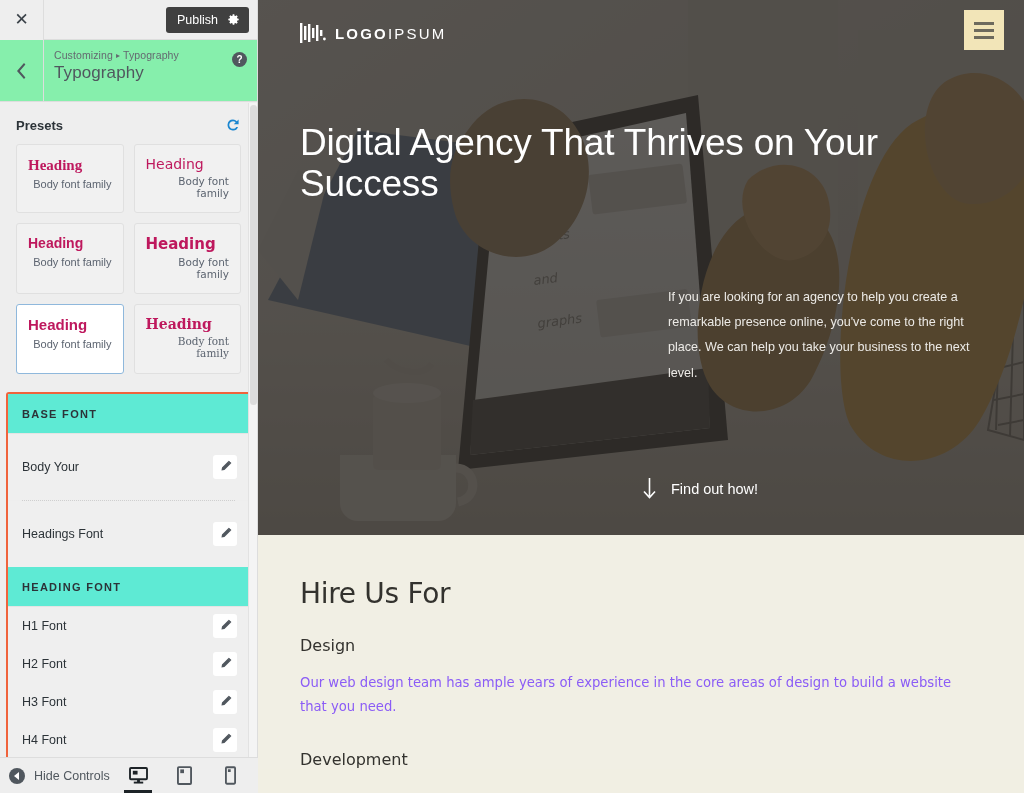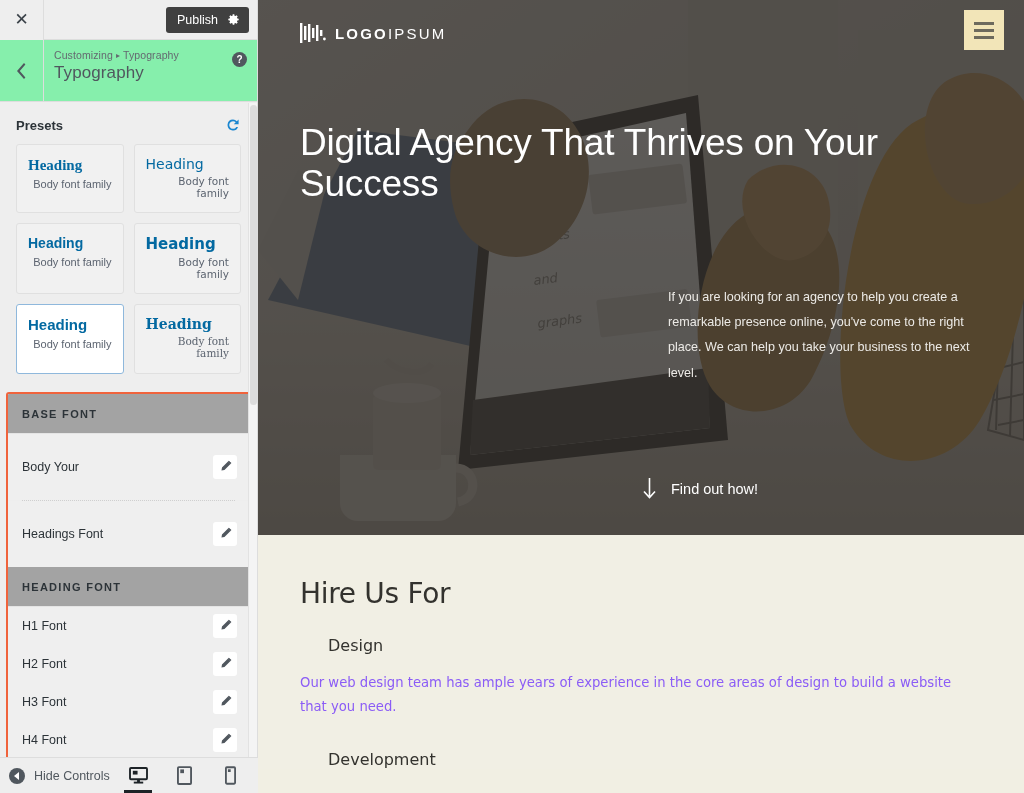--- a/index.html
+++ b/index.html
@@ -89,21 +89,21 @@
     margin-bottom: 11px;
   }
   .presets-title { font-size: 13px; font-weight: 700; color: #2c3338; }
   .reset-icon { width: 16px; height: 16px; cursor: pointer; display: block; }
   .presets-grid { display: grid; grid-template-columns: 1fr 1fr; gap: 10px; }
   .preset-card {
     background: #f1f1f1; border: 1px solid #e0e0e0; border-radius: 3px;
     padding: 12px 11px 13px 11px; cursor: pointer; min-height: 65px;
   }
   .preset-card.selected { background: #fff; border-color: #8fb8dc; }
-  .preset-head { color: #0369a1; margin-bottom: 4px; line-height: 1.1; }
+  .preset-head { color: #be185d; margin-bottom: 4px; line-height: 1.1; }
   .preset-body { color: #5c6470; line-height: 1.1; text-align: right; }
   .f-serif .preset-head { font-family: "Liberation Serif", serif; font-size: 15px; font-weight: 700; }
   .f-serif .preset-body { font-family: "Liberation Sans", sans-serif; font-size: 11px; }
   .f-sans .preset-head { font-family: "DejaVu Sans", sans-serif; font-size: 14px; font-weight: 400; }
   .f-sans .preset-body { font-family: "DejaVu Sans", sans-serif; font-size: 10.5px; }
   .f-bold .preset-head { font-family: "Liberation Sans", sans-serif; font-size: 14px; font-weight: 700; }
   .f-bold .preset-body { font-family: "Liberation Sans", sans-serif; font-size: 11px; }
   .f-wide .preset-head { font-family: "DejaVu Sans", sans-serif; font-size: 15px; font-weight: 700; }
   .f-wide .preset-body { font-family: "DejaVu Sans", sans-serif; font-size: 10.5px; }
   .f-heavy .preset-head { font-family: "Liberation Sans", sans-serif; font-size: 15px; font-weight: 700; }
@@ -111,21 +111,21 @@
   .f-serif2 .preset-head { font-family: "DejaVu Serif", serif; font-size: 14px; font-weight: 700; }
   .f-serif2 .preset-body { font-family: "DejaVu Serif", serif; font-size: 10.5px; }
 
   
   .highlight-box {
     margin: 18px 6px 0 6px;
     border: 2px solid #f0633c; border-radius: 3px;
     overflow: hidden;
   }
   .sec-header {
-    background: #a3a3a3; padding: 14px 14px 13px 14px;
+    background: #5eead4; padding: 14px 14px 13px 14px;
     font-size: 11px; font-weight: 700; letter-spacing: 1.3px;
     color: #2c3338; border-bottom: 1px solid #e4e4e4;
   }
   .font-row {
     display: flex; align-items: center; justify-content: space-between;
     padding: 0 12px 0 14px; height: 66px;
     background: #efefef;
   }
   .font-row.compact { height: 38px; }
   .font-row-label { font-size: 12.5px; color: #2c3338; }
@@ -203,21 +203,21 @@
   }
 
   .content-sec { background: #f1efe4; padding: 42px 42px 0 42px; }
   .c-h1 {
     font-family: "DejaVu Sans", sans-serif;
     font-size: 28px; font-weight: 400; color: #33322e;
     letter-spacing: -0.3px; margin-bottom: 26px;
   }
   .c-h2 {
     font-family: "DejaVu Sans", sans-serif;
-    font-size: 16px; font-weight: 400; color: #33322e; margin-bottom: 16px; margin-left: 28px;
+    font-size: 16px; font-weight: 400; color: #33322e; margin-bottom: 16px;
   }
   .c-p {
     font-family: "DejaVu Sans", sans-serif;
     font-size: 13.2px; color: #8b5cf6; line-height: 1.85; max-width: 680px;
     margin-bottom: 30px;
   }
 </style>
 </head>
 <body>
 

